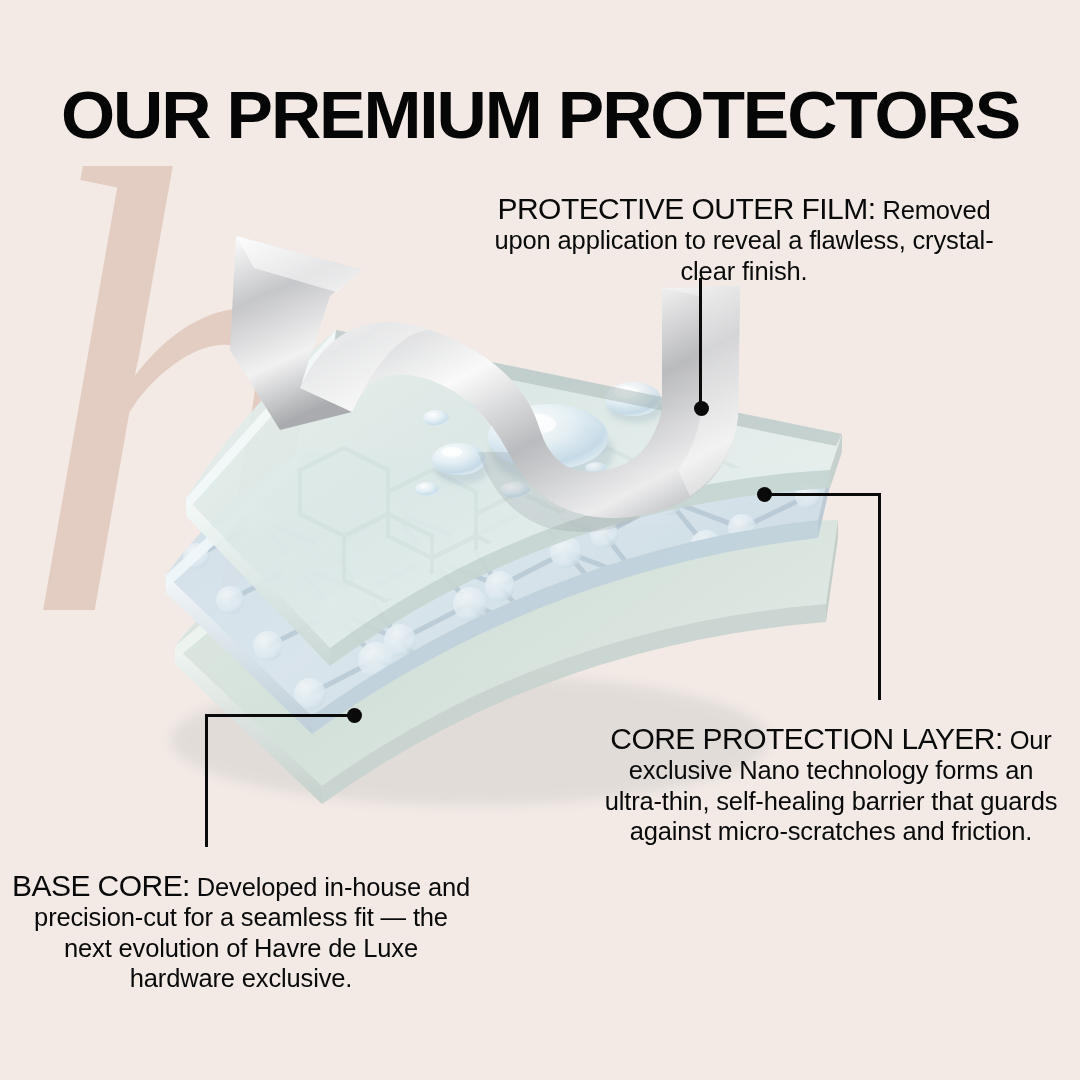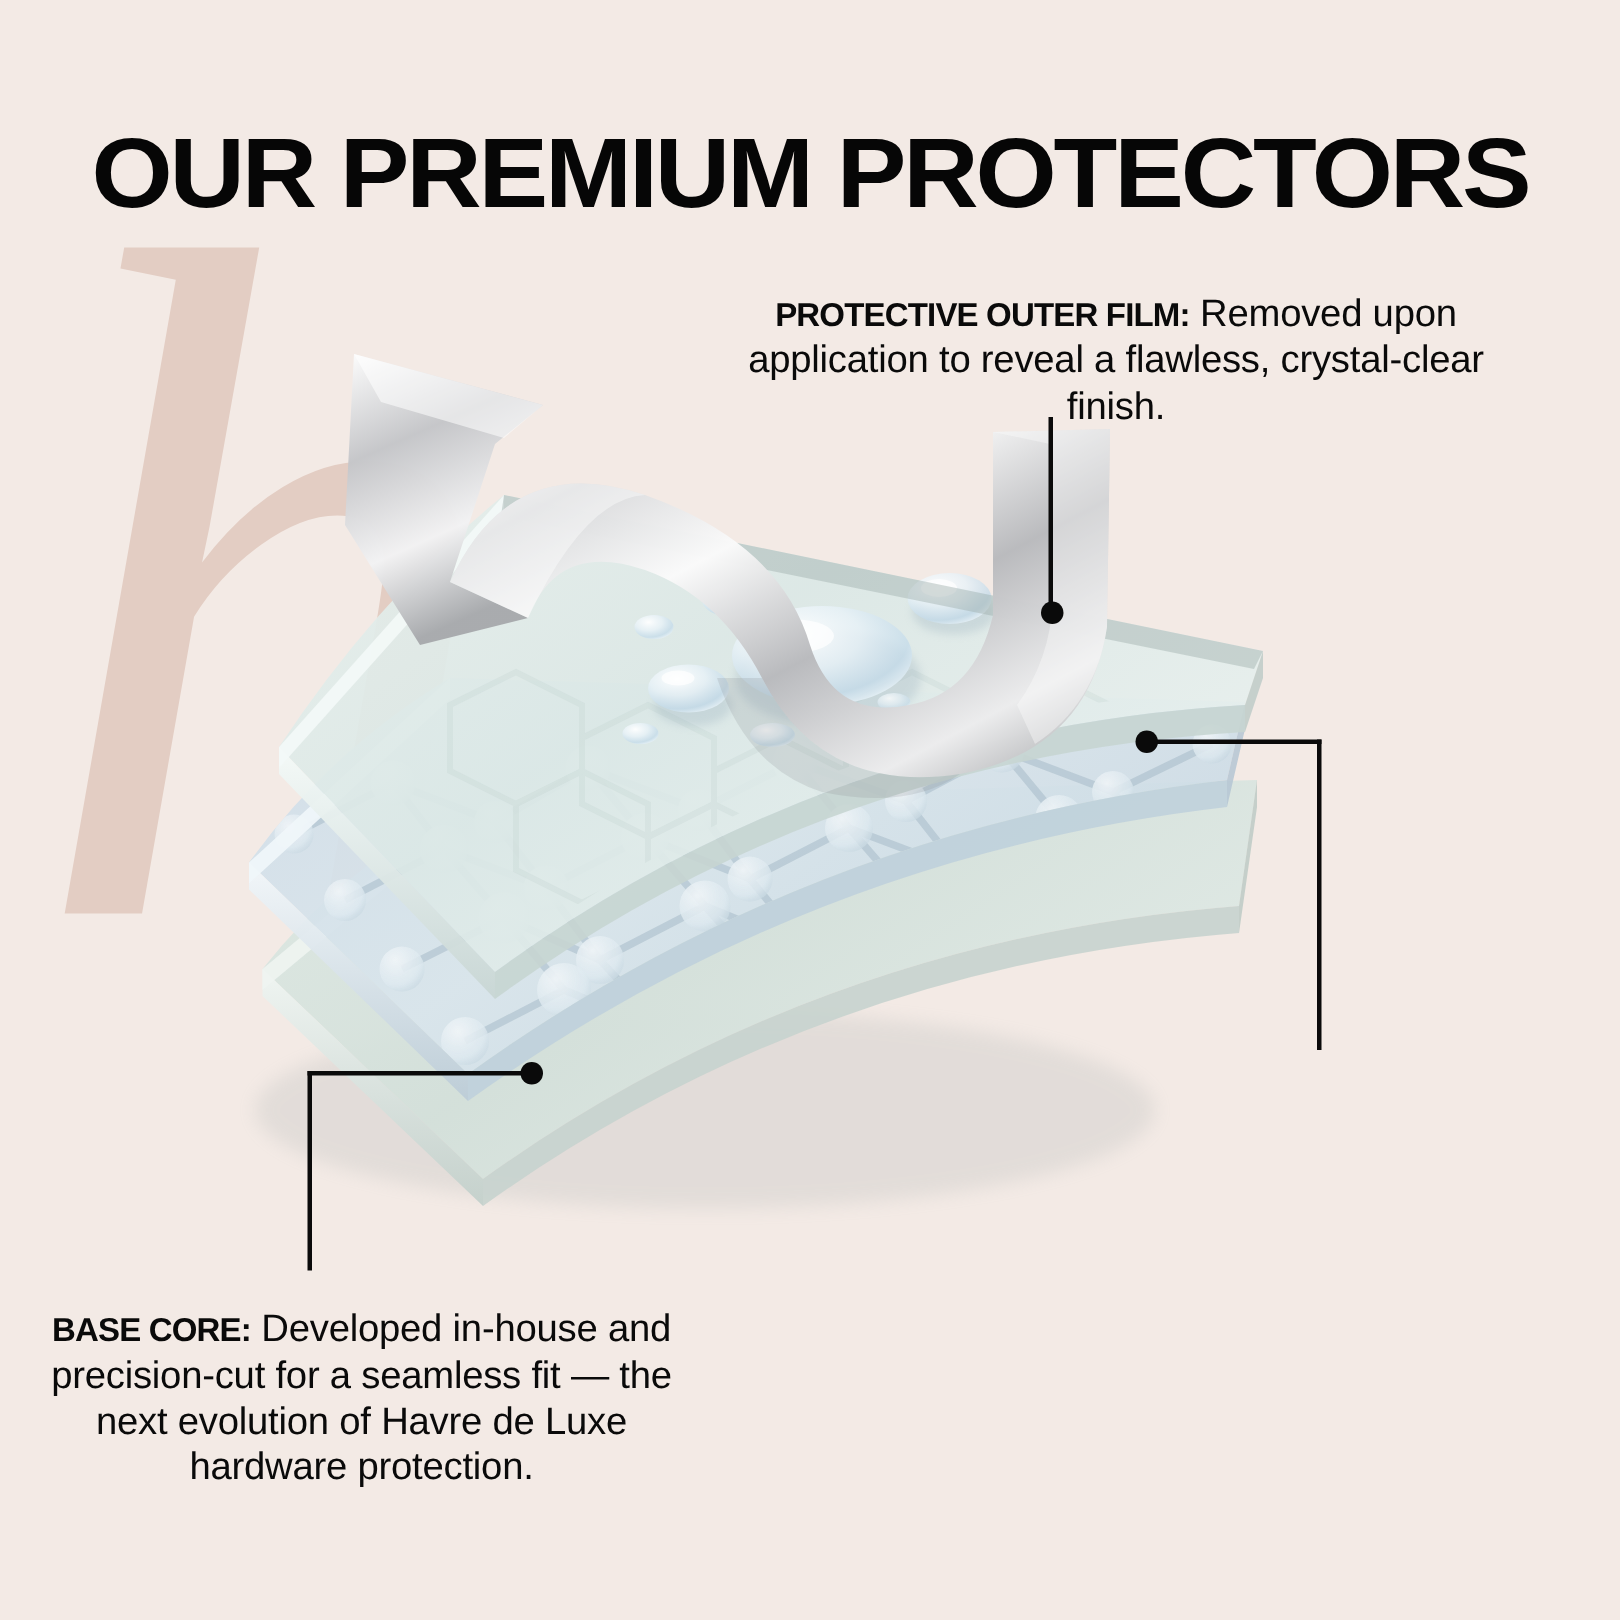--- a/index.html
+++ b/index.html
@@ -38,23 +38,23 @@
 
   
   .callout{position:absolute;color:#0a0a0a;}
   .callout .body{
     font-size:25.5px;
     line-height:30.5px;
     font-weight:400;
     letter-spacing:-0.15px;
   }
   .callout .lead{
-    font-weight:700;
+    font-weight:400;
     letter-spacing:-0.55px;
-    font-size:22px;
+    font-size:30px;
   }
 
   #callout-film{left:468px;top:168px;width:552px;text-align:center;}
   #callout-core{left:600px;top:698px;width:462px;text-align:center;}
   #callout-base{left:8px;top:845px;width:466px;text-align:center;}
 
   
   .ln{position:absolute;background:#0a0a0a;}
   .dot{position:absolute;width:15px;height:15px;border-radius:50%;background:#0a0a0a;}
 
@@ -299,18 +299,21 @@
   <div class="dot" id="dot-core"></div>
 
   <div class="ln" id="ln-base-h"></div>
   <div class="ln" id="ln-base-v"></div>
   <div class="dot" id="dot-base"></div>
 
   <div class="callout" id="callout-film">
     <p class="body"><span class="lead">PROTECTIVE OUTER FILM:</span><span> Removed upon application to reveal a flawless, crystal-clear finish.</span></p>
   </div>
 
+  <div class="callout" id="callout-core">
+    <p class="body"><span class="lead">CORE PROTECTION LAYER:</span><span> Our exclusive Nano technology forms an ultra-thin, self-healing barrier that guards against micro-scratches and friction.</span></p>
+  </div>
 
   <div class="callout" id="callout-base">
-    <p class="body"><span class="lead">BASE CORE:</span><span> Developed in-house and precision-cut for a seamless fit — the next evolution of Havre de Luxe hardware protection.</span></p>
+    <p class="body"><span class="lead">BASE CORE:</span><span> Developed in-house and precision-cut for a seamless fit — the next evolution of Havre de Luxe hardware exclusive.</span></p>
   </div>
 
 </div>
 
 </body></html>

